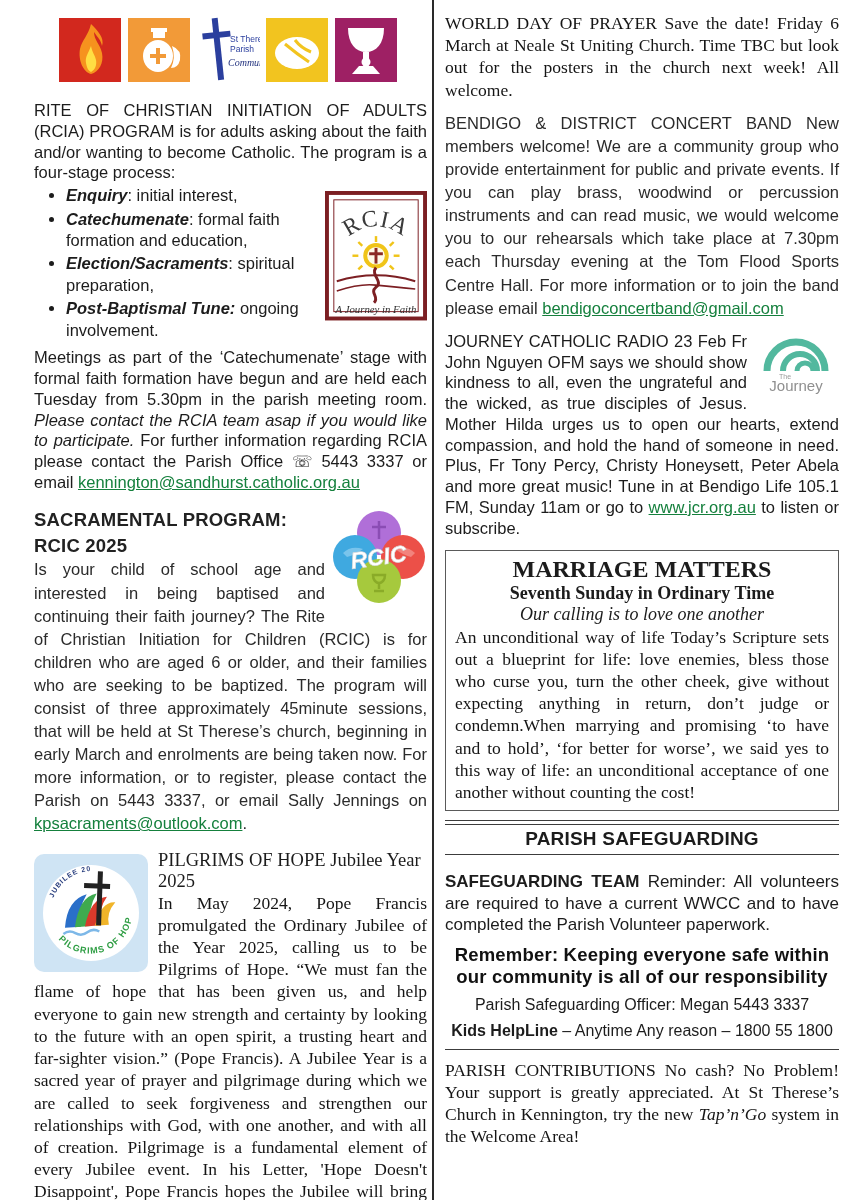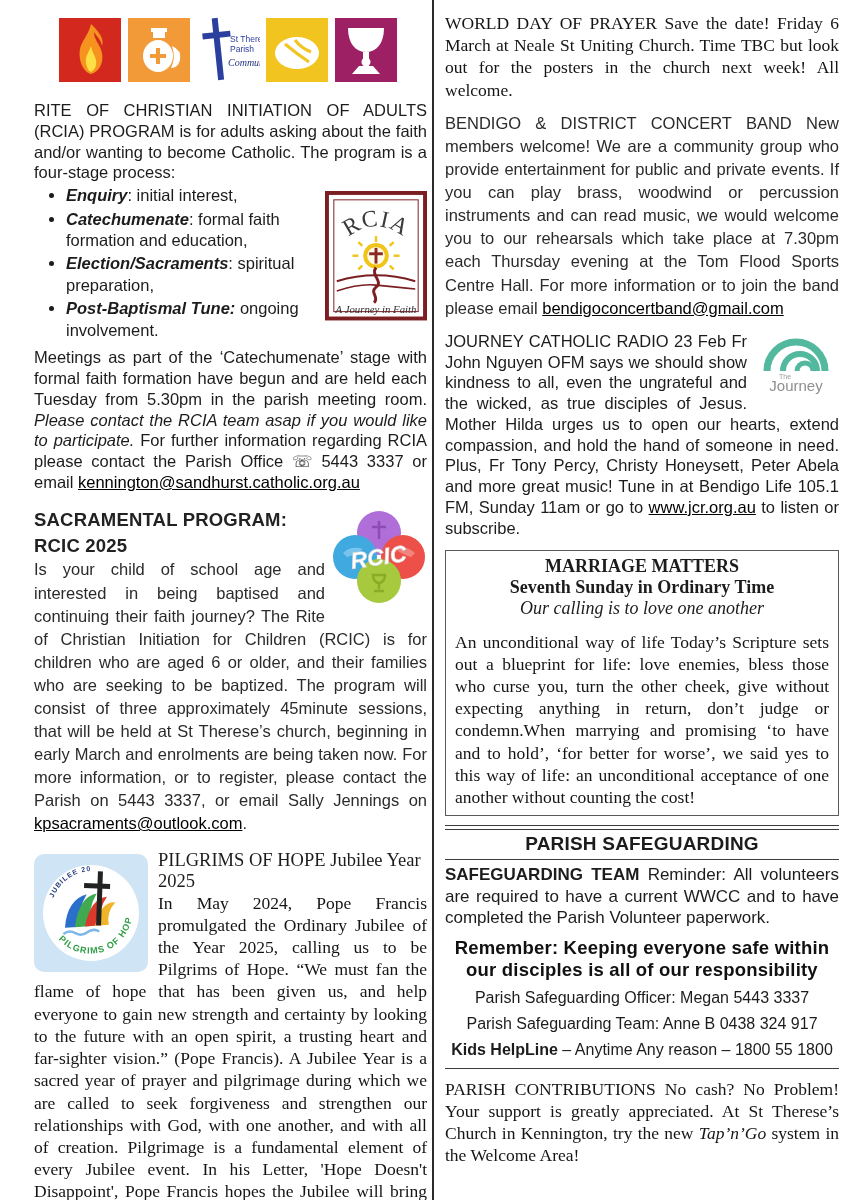--- a/index.html
+++ b/index.html
@@ -19,21 +19,21 @@
   }
   .columns { display:flex; }
   .col-left  { width:393px; margin-left:34px; padding-top:14px; }
   .col-right { width:394px; margin-left:18px; padding-top:12px; }
 
   
   .sans  { font-family:"Liberation Sans", sans-serif; font-size:16.5px; line-height:1.26; text-align:justify; color:#1c1c1c; }
   .serif { font-family:"Liberation Serif", serif; font-size:17.5px; line-height:1.27; text-align:justify; color:#151515; }
   .cand  { font-family:"Liberation Sans", sans-serif; font-size:16.5px; line-height:1.4; text-align:justify; color:#2b2b2b; }
   b.inline { font-weight:normal; }
-  .link { color:#000000; text-decoration:underline; cursor:pointer; }
+  .link { color:#15803d; text-decoration:underline; cursor:pointer; }
   .it { font-style:italic; }
 
   
   .logo-row { display:flex; gap:5px; margin:2px 0 10px 24px; }
   .tile { width:64px; height:68px; flex:0 0 auto; }
 
   .rcia-section { margin-top:16px; }
   .rcia-bullets-wrap { overflow:visible; }
   .rcia-badge { float:right; width:102px; margin:6px 0 4px 8px; }
   ul.stages { margin:2px 0 0 14px; padding-left:18px; }
@@ -52,29 +52,29 @@
 
   
   .rc-para { margin-bottom:11px; }
   .journey-logo { float:right; width:86px; margin:0 0 2px 6px; }
 
   .marriage-box {
     border:1.5px solid #5a5a5a;
     padding:5px 9px 7px 9px;
     margin:2px 0 9px 0;
   }
-  .marriage-box .t1 { font-family:"Liberation Serif", serif; font-weight:bold; font-size:18px; text-align:center; }
+  .marriage-box .t1 { font-family:"Liberation Serif", serif; font-weight:bold; font-size:24px; text-align:center; }
   .marriage-box .t2 { font-family:"Liberation Serif", serif; font-weight:bold; font-size:18px; text-align:center; }
   .marriage-box .t3 { font-family:"Liberation Serif", serif; font-style:italic; font-size:18px; text-align:center; }
-  .marriage-box .bd { margin-top:12px; }
+  .marriage-box .bd { margin-top:1px; }
 
   .rule { border-top:1.6px solid #3c3c3c; }
   .rule-pair { border-top:1.6px solid #3c3c3c; border-bottom:1.6px solid #3c3c3c; height:5px; }
   .sg-title { font-weight:bold; font-size:19px; text-align:center; padding:3px 0 4px 0; letter-spacing:.2px; }
-  .sg-team { margin-top:4px; font-size:17px; line-height:1.27; text-align:justify; }
+  .sg-team { margin-top:16px; font-size:17px; line-height:1.27; text-align:justify; }
   .sg-remember {
     margin:8px 0 6px 0; text-align:center; font-weight:bold; font-size:18.5px; line-height:1.18;
     letter-spacing:.2px; color:#111;
   }
   .sg-line { font-size:16px; margin:8px 0; text-align:center; color:#1c1c1c; }
   .sg-line b { font-weight:bold; }
   .sg-bottom-rule { margin-top:9px; }
 
   .contrib { margin-top:9px; }
 </style>
@@ -244,23 +244,22 @@
         <div class="t2">Seventh Sunday in Ordinary Time</div>
         <div class="t3">Our calling is to love one another</div>
         <p class="serif bd">An unconditional way of life Today’s Scripture sets out a blueprint for life: love enemies, bless those who curse you, turn the other cheek, give without expecting anything in return, don’t judge or condemn.When marrying and promising ‘to have and to hold’, ‘for better for worse’, we said yes to this way of life: an unconditional acceptance of one another without counting the cost!</p>
       </div>
 
       <div>
         <div class="rule-pair"></div>
         <div class="sg-title">PARISH SAFEGUARDING</div>
         <div class="rule"></div>
         <p class="sg-team"><b>SAFEGUARDING TEAM</b><span> Reminder: All volunteers are required to have a current WWCC and to have completed the Parish Volunteer paperwork.</span></p>
-        <div class="sg-remember">Remember: Keeping everyone safe within our disciples is all of our responsibility</div>
+        <div class="sg-remember">Remember: Keeping everyone safe within our community is all of our responsibility</div>
         <div class="sg-line"><span>Parish Safeguarding Officer: Megan  5443 3337</span></div>
-        <div class="sg-line"><span>Parish Safeguarding Team: Anne B  0438 324 917</span></div>
         <div class="sg-line"><b>Kids HelpLine</b><span> – Anytime Any reason – 1800 55 1800</span></div>
         <div class="rule sg-bottom-rule"></div>
       </div>
 
       <div class="contrib">
         <p class="serif"><b class="inline">PARISH CONTRIBUTIONS</b><span> No cash? No Problem! Your support is greatly appreciated. At St Therese’s Church in Kennington, try the new </span><span class="it">Tap’n’Go</span><span> system in the Welcome Area!</span></p>
 
       </div>
 
     </div>

